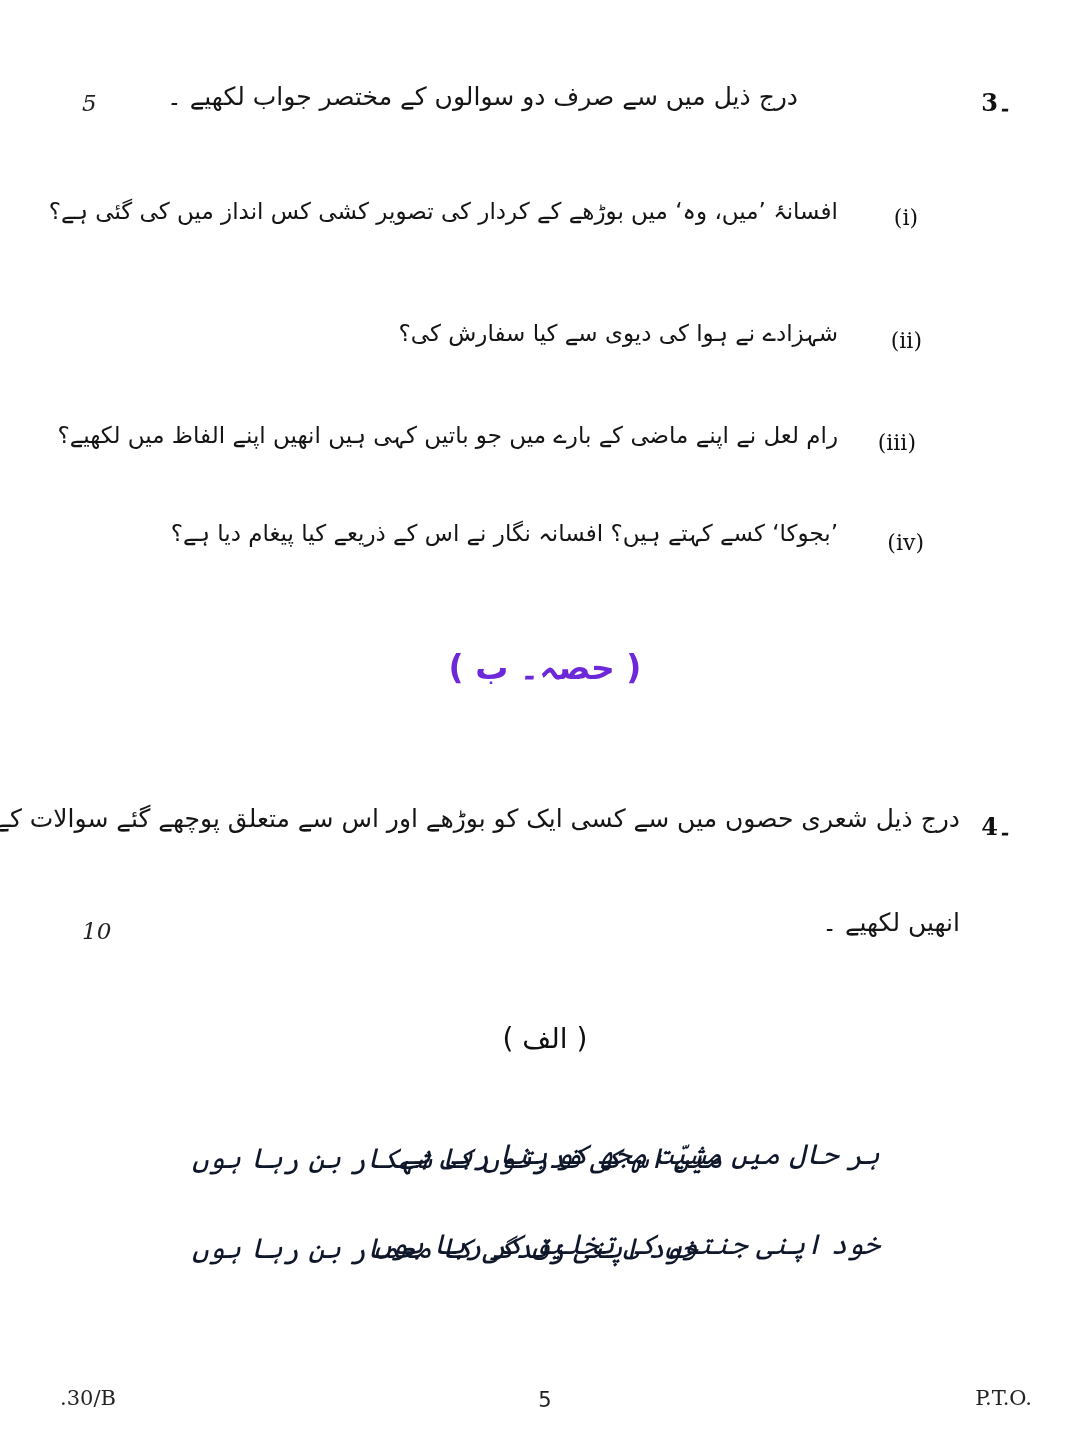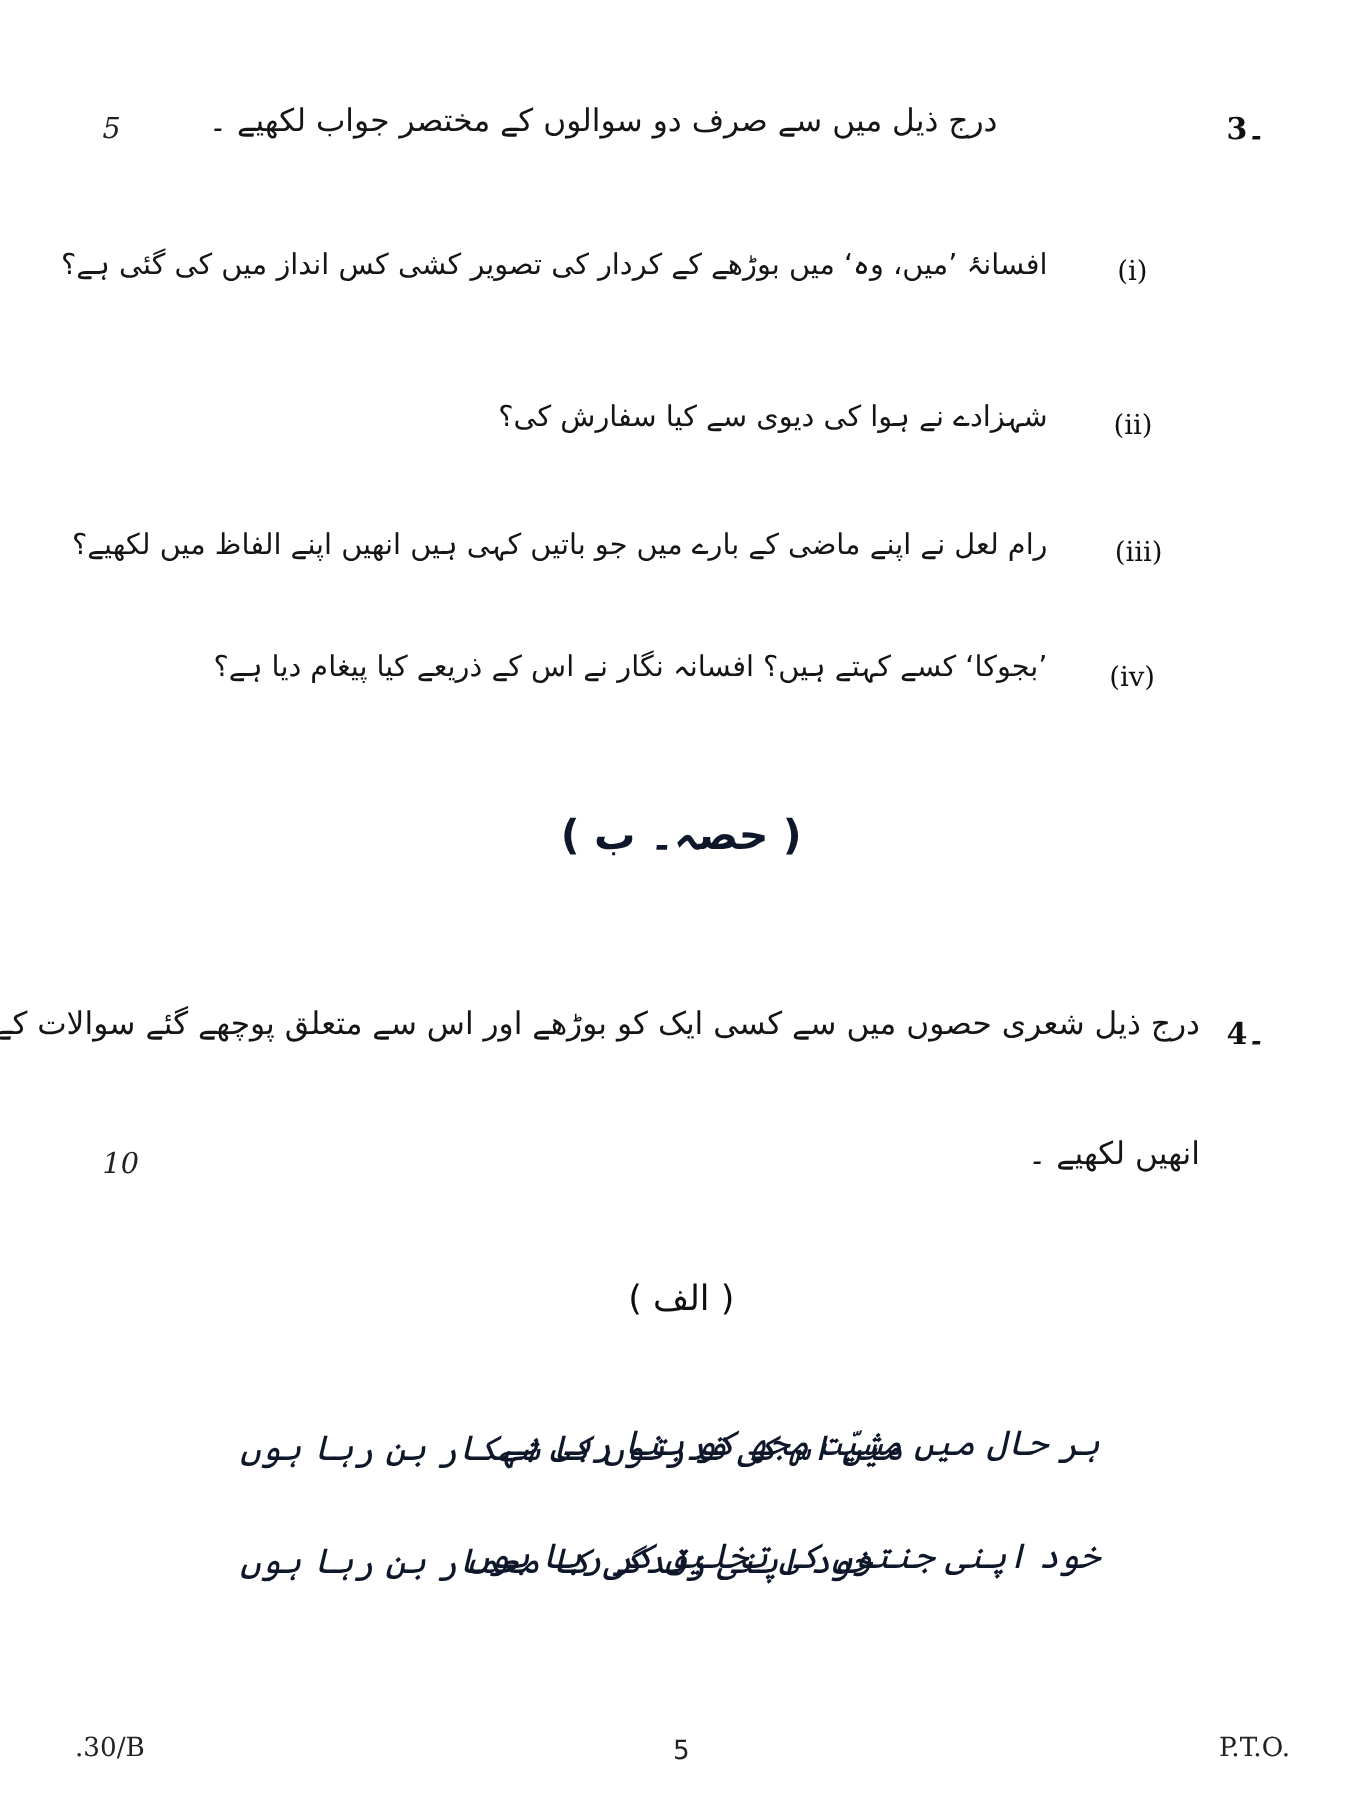--- a/index.html
+++ b/index.html
@@ -39,21 +39,21 @@
   }
 
   .q-text  { font-size: 25px; text-align: center; }
   .sub-text { font-size: 23px; text-align: right; }
 
   .section-heading {
     width: 100%;
     text-align: center;
     font-weight: bold;
     font-size: 33px;
-    color: #0f172a;
+    color: #6d28d9;
   }
   .alif-heading {
     width: 100%;
     text-align: center;
     font-weight: normal;
     font-size: 28px;
     color: #0e0e0e;
   }
 
   .poem-line { font-size: 28px; color: #0f172a; font-style: italic; }
@@ -79,21 +79,21 @@
 <div class="abs qnum" style="right:78px; top:88px;">3۔</div>
 
 <div class="abs urdu q-text" style="right:292px; top:82px;">درج ذیل میں سے صرف دو سوالوں کے مختصر جواب لکھیے ۔</div>
 
 <div class="abs sub-label" style="right:172px; top:205px;">(i)</div>
 <div class="abs urdu sub-text" style="right:252px; top:198px;">افسانۂ ’میں، وہ‘ میں بوڑھے کے کردار کی تصویر کشی کس انداز میں کی گئی ہے؟</div>
 
 <div class="abs sub-label" style="right:168px; top:328px;">(ii)</div>
 <div class="abs urdu sub-text" style="right:252px; top:320px;">شہزادے نے ہوا کی دیوی سے کیا سفارش کی؟</div>
 
-<div class="abs sub-label" style="right:160px; top:430px;">(iii)</div>
+<div class="abs sub-label" style="right:174px; top:430px;">(iii)</div>
 <div class="abs urdu sub-text" style="right:252px; top:422px;">رام لعل نے اپنے ماضی کے بارے میں جو باتیں کہی ہیں انھیں اپنے الفاظ میں لکھیے؟</div>
 
 <div class="abs sub-label" style="right:166px; top:530px;">(iv)</div>
 <div class="abs urdu sub-text" style="right:252px; top:520px;">’بجوکا‘ کسے کہتے ہیں؟ افسانہ نگار نے اس کے ذریعے کیا پیغام دیا ہے؟</div>
 
 <div class="abs section-heading urdu" style="top:648px; left:0; white-space:normal;">( حصہ۔ ب )</div>
 
 <div class="abs qnum" style="right:78px; top:812px;">4۔</div>
 
 <div class="abs urdu q-text" style="right:130px; top:804px;">درج ذیل شعری حصوں میں سے کسی ایک کو بوڑھے اور اس سے متعلق پوچھے گئے سوالات کے</div>

